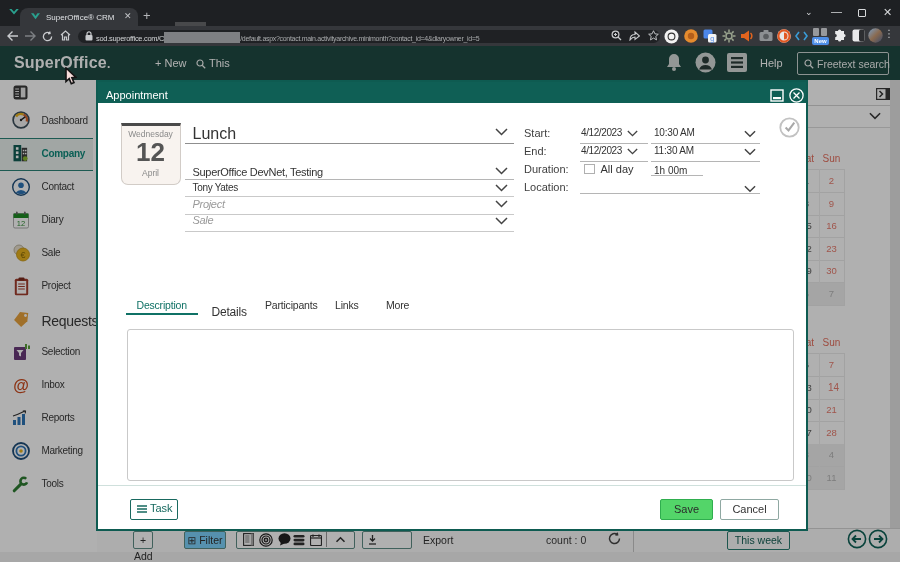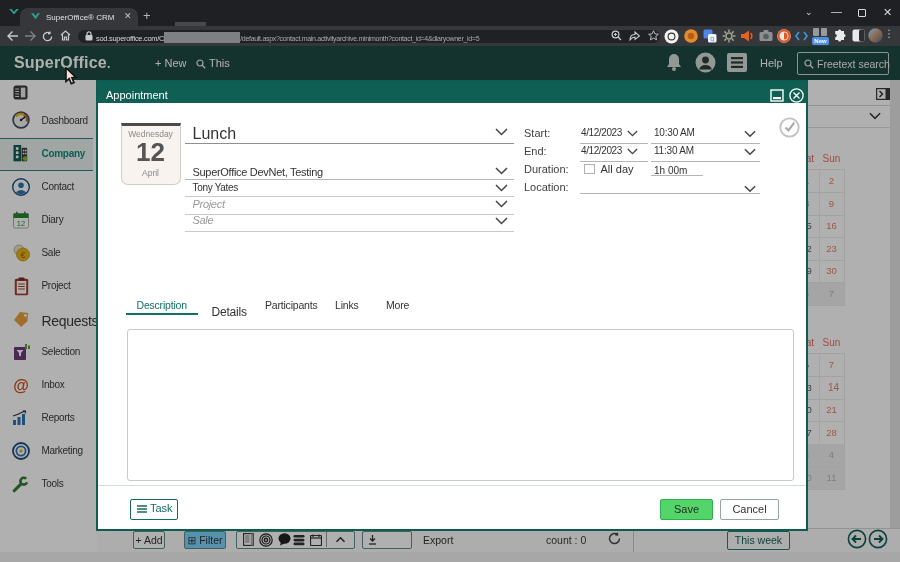--- a/index.html
+++ b/index.html
@@ -315,21 +315,21 @@
       <div class="abs" style="left:770px;top:420.5px;width:75px;height:22.5px;background:#f0f0f0;"></div>
       <div class="abs" style="left:794px;top:420.5px;width:25px;height:22.5px;font-size:9.5px;color:#b5b5b5;text-align:center;line-height:22.5px;">10</div>
       <div class="abs" style="left:819px;top:420.5px;width:25px;height:22.5px;font-size:9.5px;color:#b5b5b5;text-align:center;line-height:22.5px;">11</div>
       <div class="abs" style="left:770px;top:442.5px;width:75px;height:1px;background:#ebebeb;"></div>
       <div class="abs" style="left:844px;top:307px;width:1px;height:136px;background:#ebebeb;"></div>
       <div class="abs" style="left:819px;top:307px;width:1px;height:136px;background:#efefef;"></div>
     </div>
 
   <div class="abs" style="left:97px;top:482px;width:803px;height:24px;background:#fbfbfb;border-top:1px solid #d5d5d5;"></div>
   <div class="abs" style="left:0px;top:506px;width:900px;height:10px;background:#f2f2f2;"></div>
-  <div class="abs" style="left:133px;top:485px;width:32px;height:18px;background:#ffffff;border:1px solid #5f8d86;border-radius:2px;font-size:10.5px;color:#333;text-align:center;line-height:16px;">+ Add</div>
+  <div class="abs" style="left:133px;top:485px;width:20px;height:18px;background:#ffffff;border:1px solid #5f8d86;border-radius:2px;font-size:10.5px;color:#333;text-align:center;line-height:16px;">+ Add</div>
   <div class="abs" style="left:184px;top:485px;width:42px;height:18px;background:#7dd3fc;border:1px solid #5f8d86;border-radius:2px;font-size:10.5px;color:#333;text-align:center;line-height:16px;">⊞ Filter</div>
   <div class="abs" style="left:236px;top:485px;width:119px;height:18px;background:#ffffff;border:1px solid #5f8d86;border-radius:2px;"></div>
   <svg class="abs" style="left:243px;top:487px;" width="11" height="13" viewBox="0 0 11 13">
       <rect x="0.6" y="0.6" width="9.8" height="11.8" fill="#fff" stroke="#333" stroke-width="1.1"></rect>
       <rect x="7.8" y="0.6" width="2.6" height="11.8" fill="#b0b0b0"></rect>
       <path d="M2.2 3 H6.5 M2.2 5 H6.5 M2.2 7 H6.5 M2.2 9 H6.5" stroke="#555" stroke-width="0.8"></path>
     </svg>
   <svg class="abs" style="left:259px;top:487px;" width="14" height="14" viewBox="0 0 14 14">
       <circle cx="7" cy="7" r="6.2" fill="none" stroke="#222" stroke-width="1.2"></circle>
       <circle cx="7" cy="7" r="4" fill="none" stroke="#222" stroke-width="1.2"></circle>

